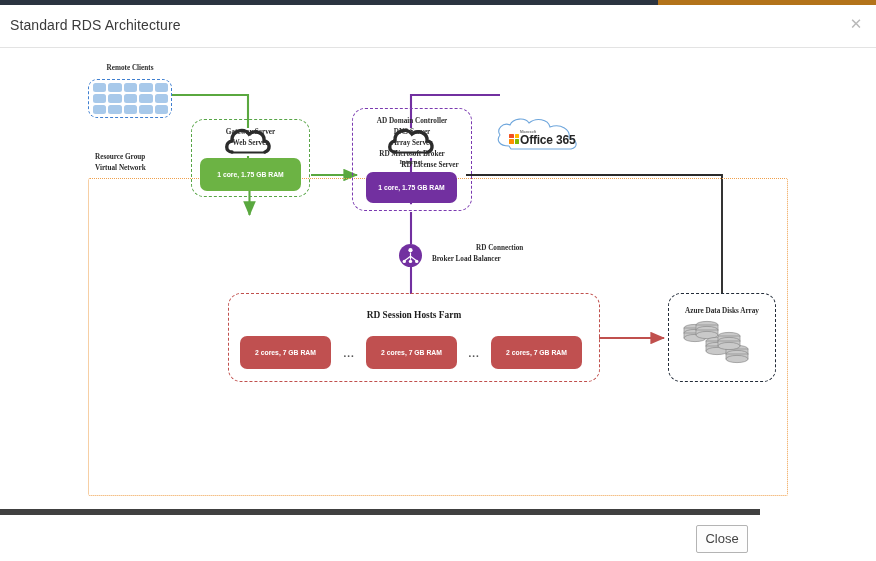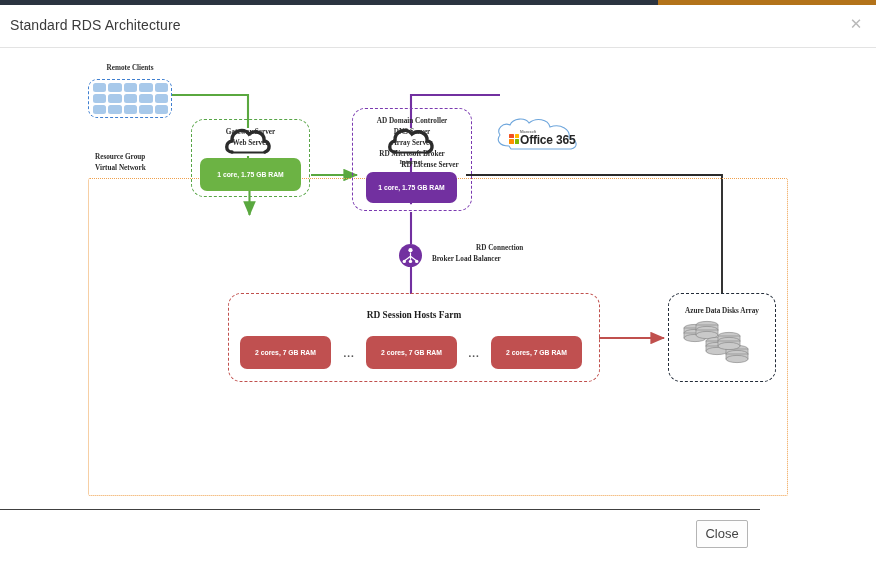--- a/index.html
+++ b/index.html
@@ -40,21 +40,21 @@
     color: #b9b9b9; font-size: 15px; line-height: 20px;
     text-align: center; cursor: pointer;
     font-family: "DejaVu Sans", sans-serif;
   }
 
   
   #footer {
     position: absolute; left: 0; bottom: 0;
     width: 760px; height: 52px;
     background: #ffffff;
-    border-top: 1px solid #404040;
+    border-top: 6px solid #404040;
   }
   #close-button {
     position: absolute; right: 12px; top: 10px;
     width: 52px; height: 28px;
     background: #fdfdfd;
     border: 1px solid #b4b4b4;
     border-radius: 2px;
     font-size: 13px; color: #444;
     font-family: "Liberation Sans", sans-serif;
     cursor: pointer;

